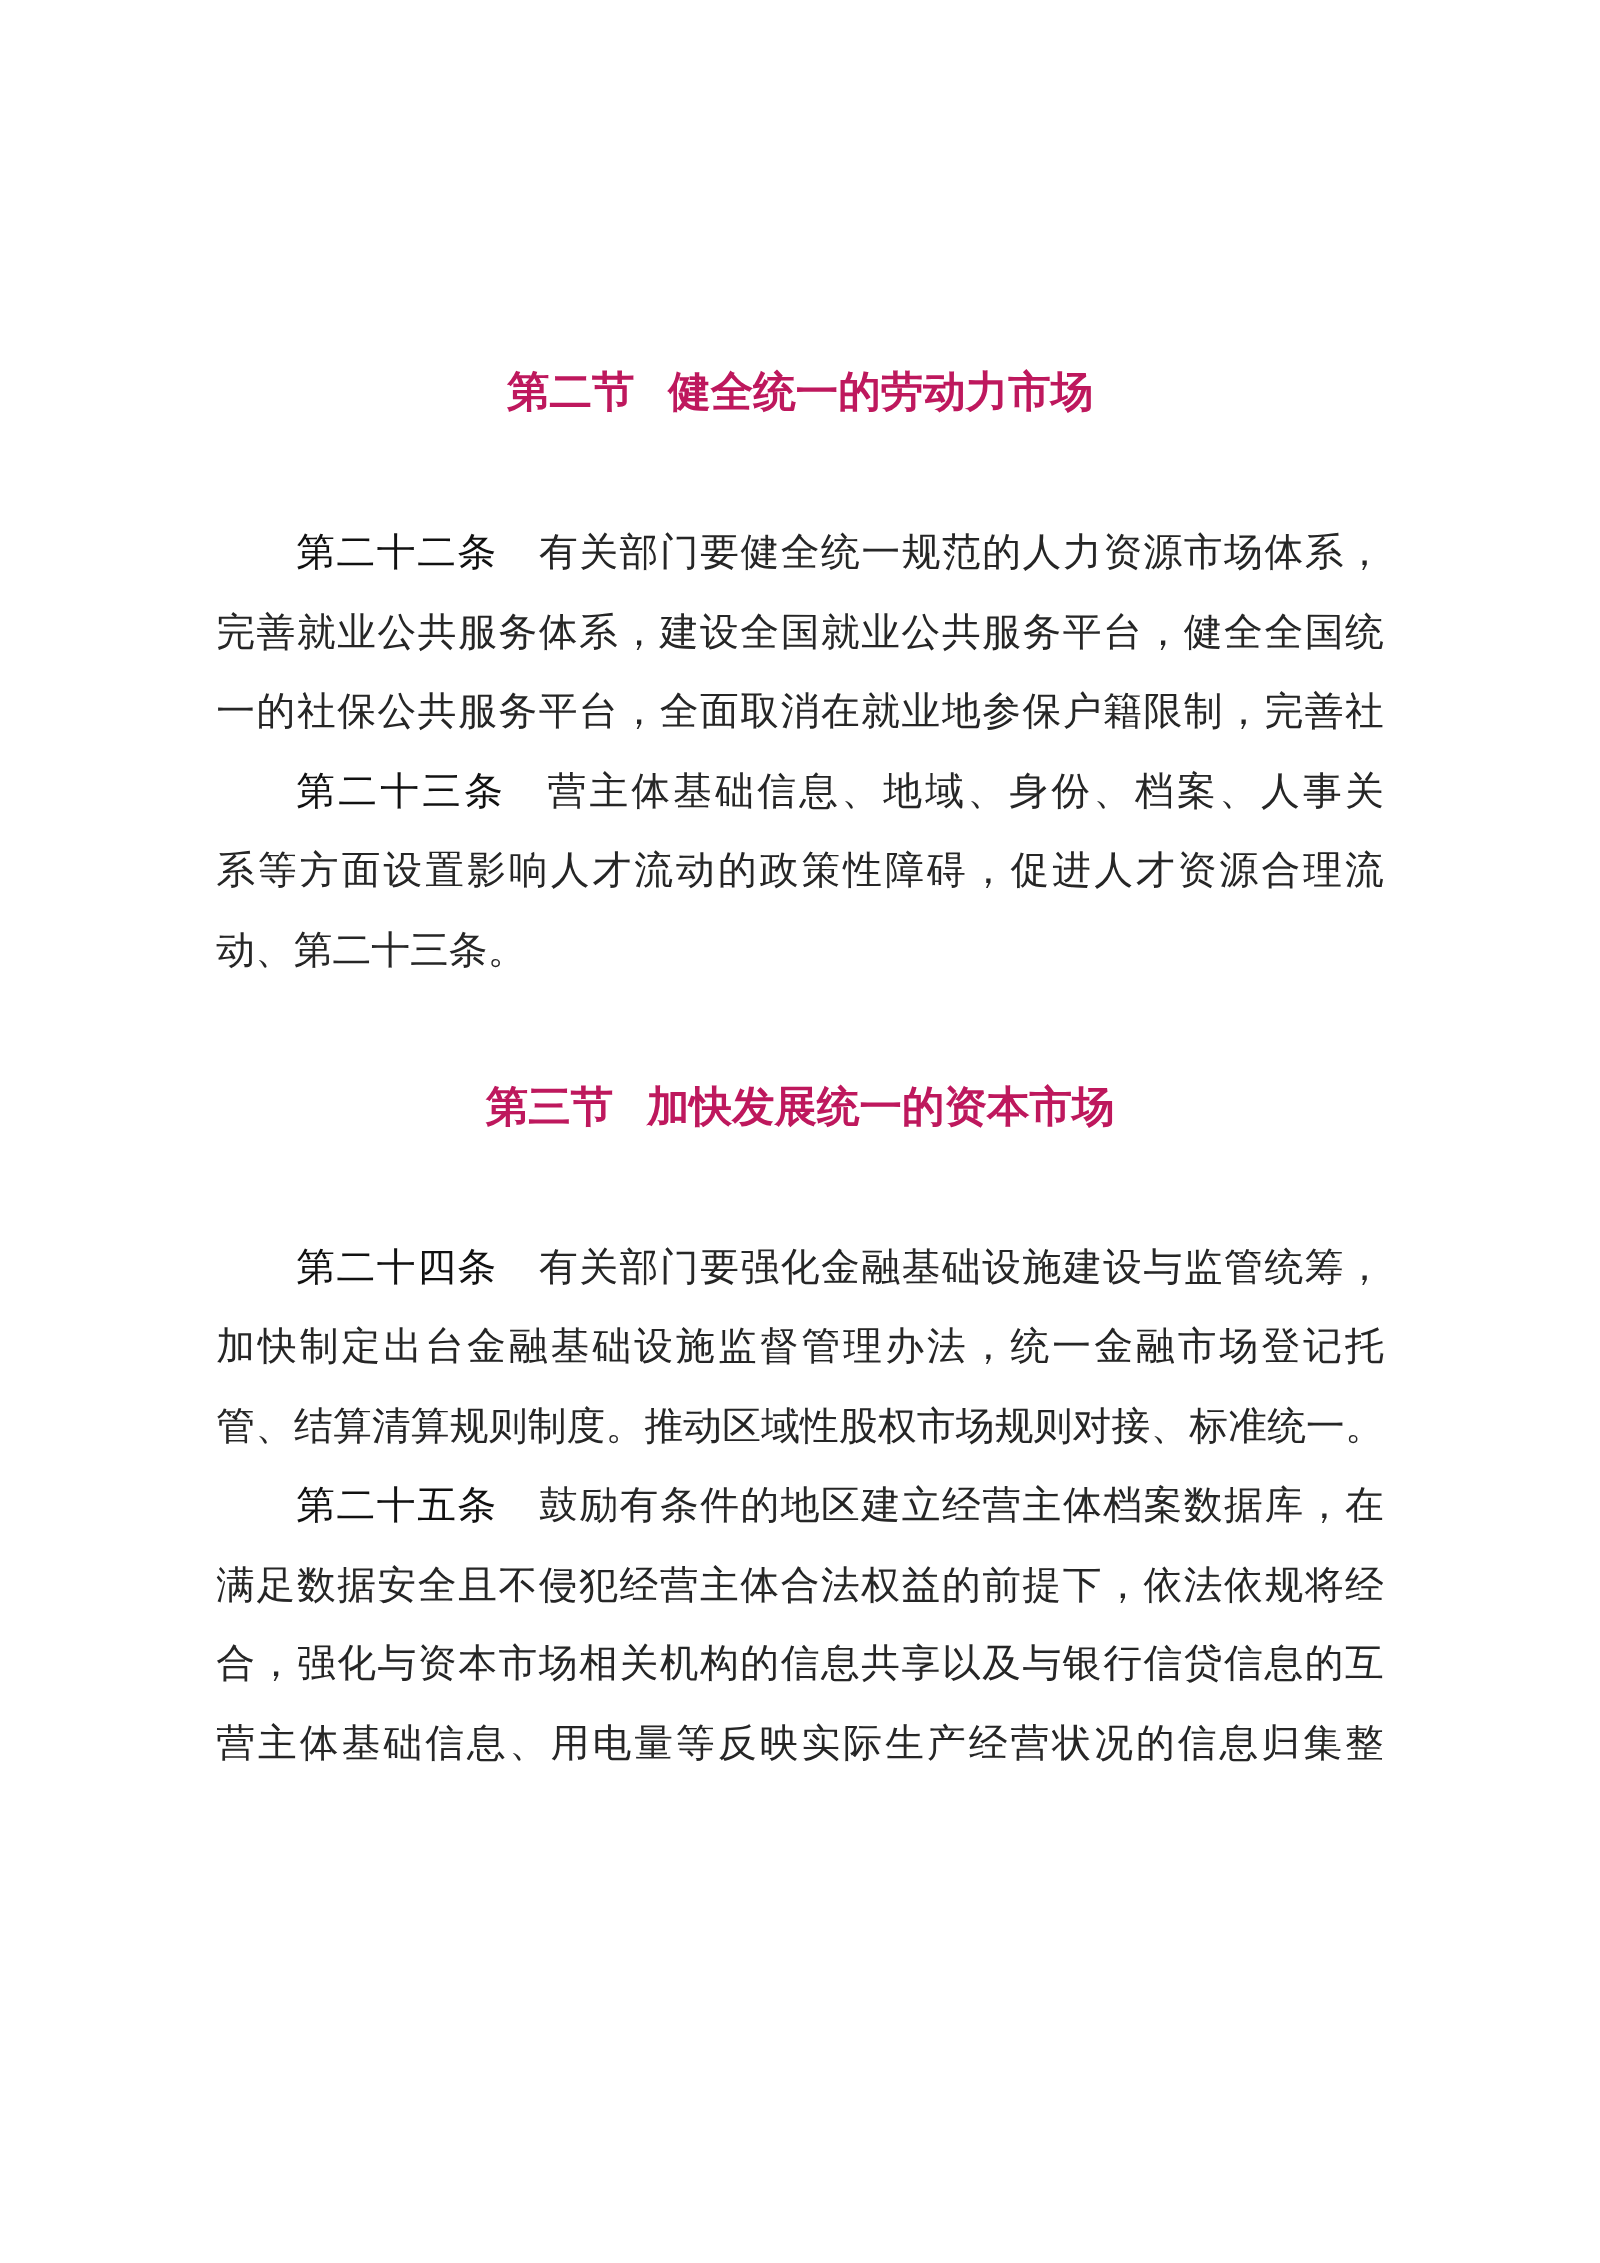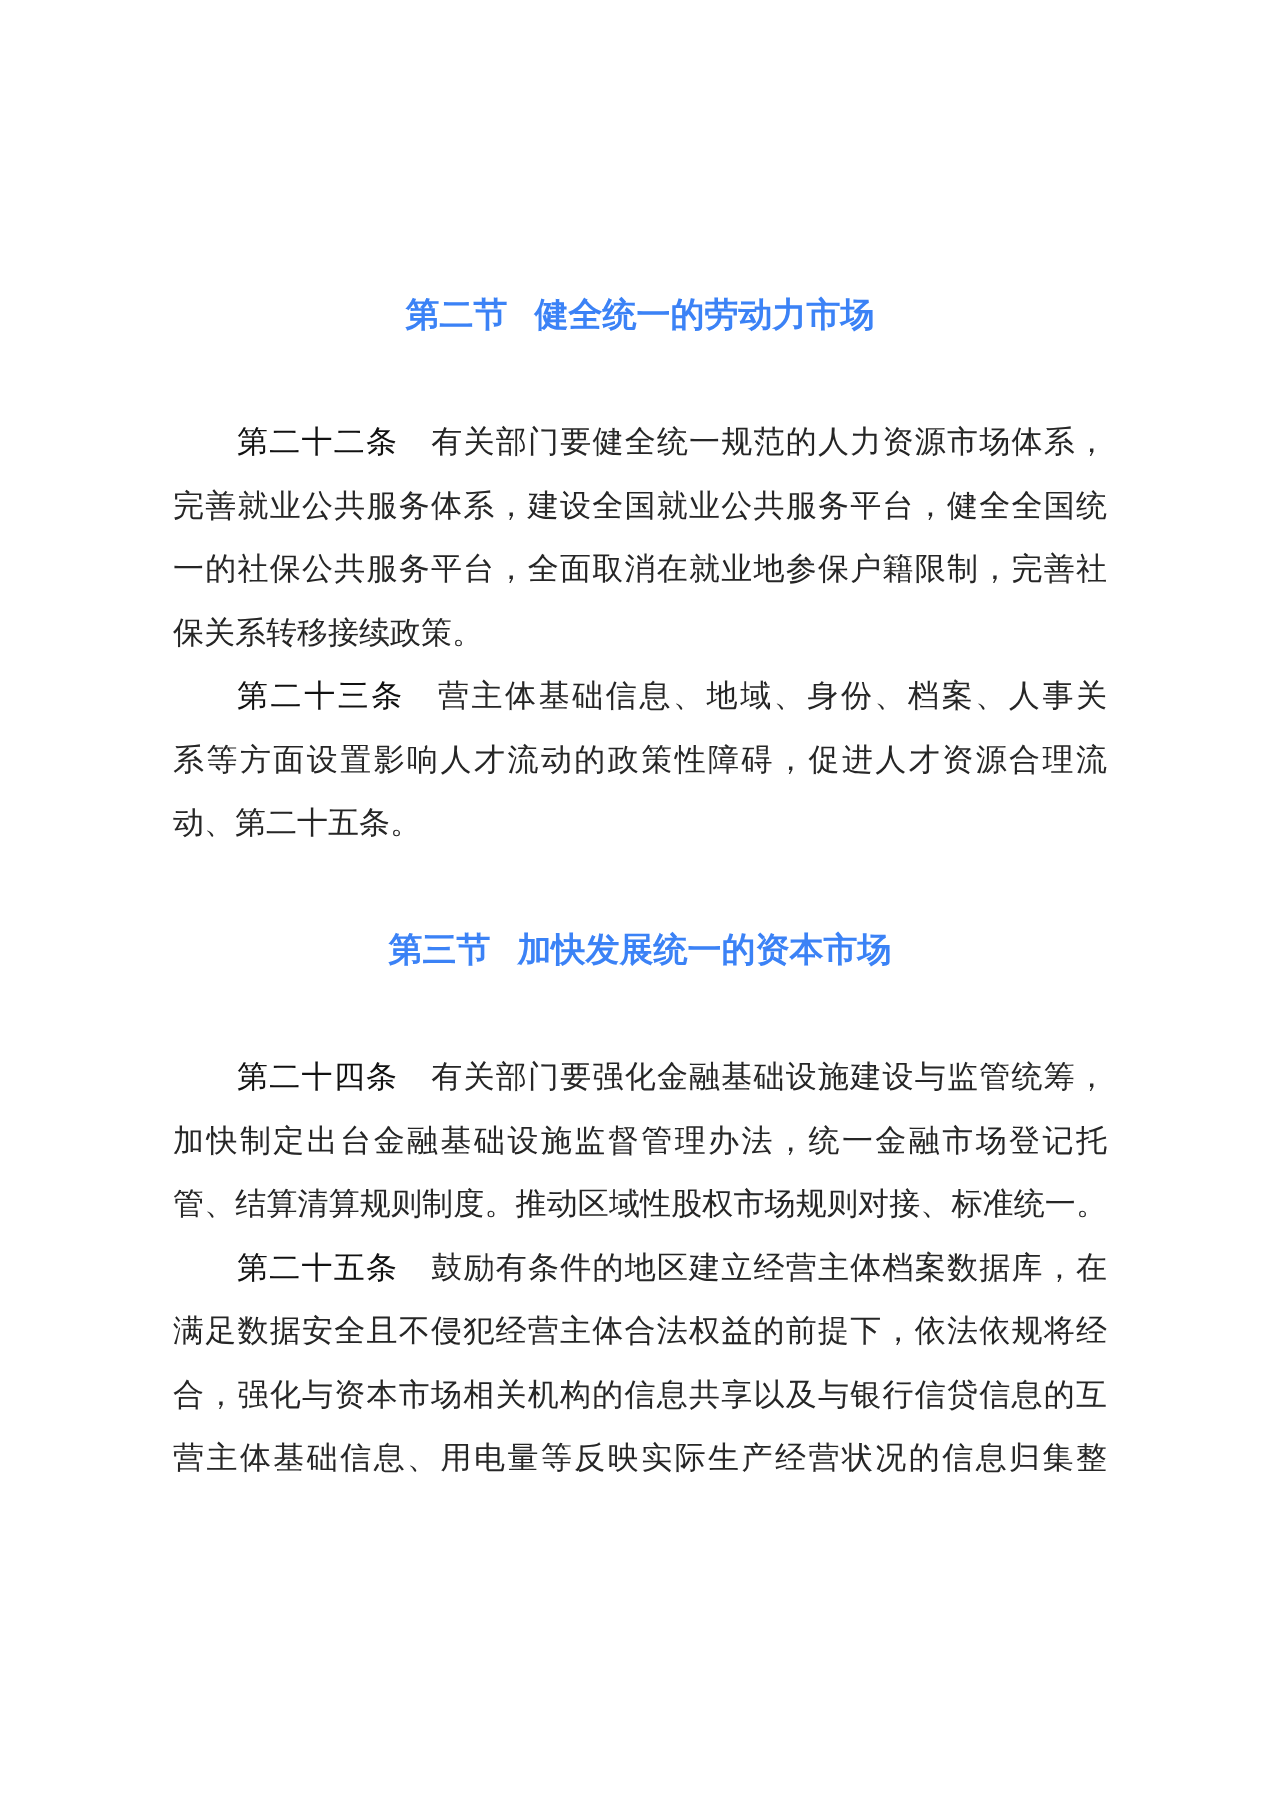--- a/index.html
+++ b/index.html
@@ -19,21 +19,21 @@
     width: 1280px;
     height: 1810px;
     padding: 283px 173px 0 173px;
   }
   .section-heading {
     line-height: 63.5px;
     font-size: 34px;
     font-weight: bold;
     text-align: center;
     font-family: "Liberation Sans", "DejaVu Sans", sans-serif;
-    color: #3b82f6;
+    color: #be185d;
     margin: 0 0 63.5px 0;
     white-space: nowrap;
   }
   .section-heading .heading-num {
     margin-right: 27px;
   }
   .section-heading.h2 {
     margin-top: 63.5px;
   }
   .line {
@@ -67,29 +67,28 @@
   <div class="section-heading h1">
     <span class="heading-num">第二节</span><span>健全统一的劳动力市场</span>
   </div>
 
   <div>
     <div class="line first fill">
       <span class="article-label">第二十二条</span><span>有关部门要健全统一规范的人力资源市场体系，</span>
     </div>
     <div class="line fill">完善就业公共服务体系，建设全国就业公共服务平台，健全全国统</div>
     <div class="line fill">一的社保公共服务平台，全面取消在就业地参保户籍限制，完善社</div>
-    <div class="line last">保关系转移接续政策。</div>
   </div>
 
   <div>
     <div class="line first fill">
       <span class="article-label">第二十三条</span><span>营主体基础信息、地域、身份、档案、人事关</span>
     </div>
     <div class="line fill">系等方面设置影响人才流动的政策性障碍，促进人才资源合理流</div>
-    <div class="line last">动、第二十五条。</div>
+    <div class="line last">动、第二十三条。</div>
   </div>
 
   <div class="section-heading h2">
     <span class="heading-num">第三节</span><span>加快发展统一的资本市场</span>
   </div>
 
   <div>
     <div class="line first fill">
       <span class="article-label">第二十四条</span><span>有关部门要强化金融基础设施建设与监管统筹，</span>
     </div>

